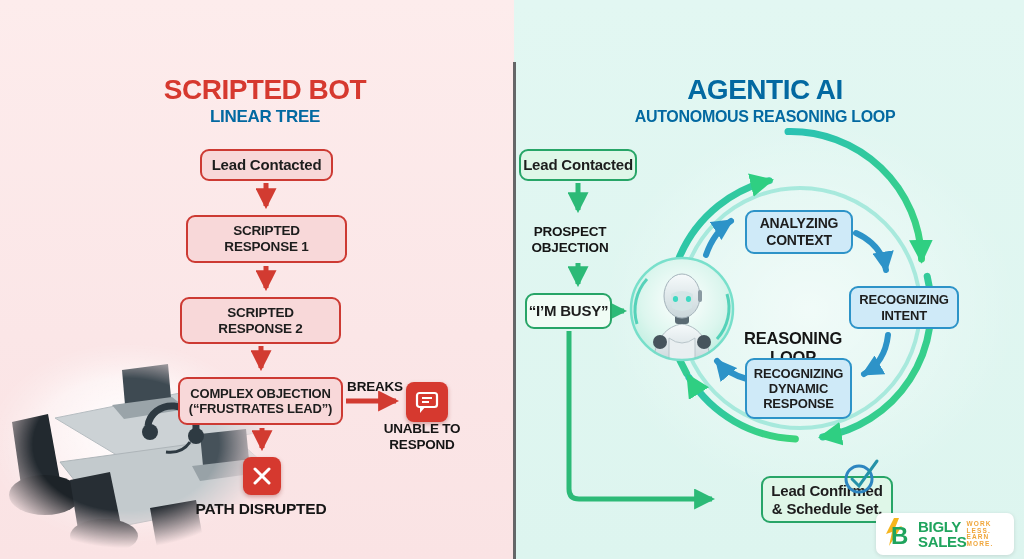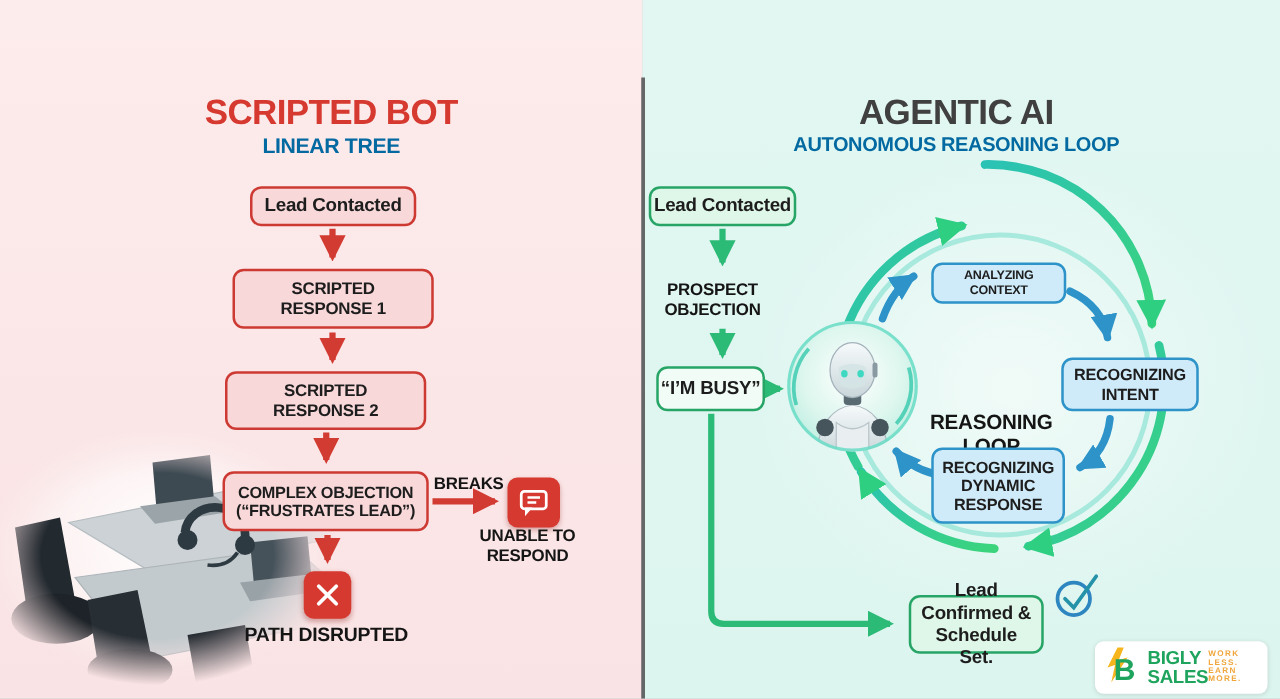--- a/index.html
+++ b/index.html
@@ -11,21 +11,21 @@
   .bg-right { position:absolute; left:514px; top:0; width:510px; height:559px;
               background:linear-gradient(180deg,#e2f7f2 0%,#ddf5ef 100%); }
   .bg-right-glow { position:absolute; left:600px; top:120px; width:420px; height:380px;
               background:radial-gradient(ellipse at 50% 50%, rgba(255,255,255,.55) 0%, rgba(255,255,255,0) 70%); }
   .divider { position:absolute; left:513px; top:62px; width:3px; height:497px;
              background:#4e4e50; opacity:.85; }
   .title { position:absolute; left:0; top:17px; width:1024px; text-align:center;
            font-size:27px; font-weight:800; color:#101010; letter-spacing:-0.6px; }
   .hdr { position:absolute; text-align:center; font-weight:800; letter-spacing:-0.5px; }
   .hdr-red   { color:#d6392f; font-size:28px; }
-  .hdr-green { color:#404040; font-size:28px; }
+  .hdr-green { color:#0369a1; font-size:28px; }
   .subhdr { position:absolute; text-align:center; font-weight:700; color:#0369a1;
             font-size:17px; letter-spacing:-0.3px; }
   .box { position:absolute; border-radius:9px; display:flex; align-items:center;
          justify-content:center; text-align:center; font-weight:700; color:#1d1d1d;
          line-height:1.18; letter-spacing:-0.2px; z-index:3; }
   .box-red   { background:#f8d8d9; border:2px solid #cd3a33; }
   .box-green { background:#dff7e8; border:2px solid #27a567; }
   .box-green-lt { background:#f0fcf5; border:2px solid #27a567; }
   .box-blue  { background:#cfeaf8; border:2px solid #2d93c8; }
   .lbl { position:absolute; text-align:center; font-weight:700; color:#151515;
@@ -199,25 +199,25 @@
         <ellipse cx="61.5" cy="45" rx="2.6" ry="3" fill="#3fd9c2"></ellipse>
         <rect x="71" y="36" width="4" height="12" rx="2" fill="#8a9aa2"></rect>
       </g>
       <circle cx="55" cy="55" r="51" fill="none" stroke="#69dcc6" stroke-width="2.5" opacity="0.85"></circle>
       <path d="M10,70 A47,47 0 0 1 20,25" stroke="#35c9ad" stroke-width="3" fill="none" opacity="0.8"></path>
       <path d="M100,40 A47,47 0 0 1 90,85" stroke="#35c9ad" stroke-width="3" fill="none" opacity="0.8"></path>
     </svg>
   </div>
 
   <div class="lbl" style="left:735px; top:288px; width:116px; font-size:16.5px;margin-top:41px;">REASONING LOOP</div>
-  <div class="box box-blue" style="left:745px; top:210px; width:108px; height:33px; font-size:10px; padding:0 10px;">ANALYZING CONTEXT</div>
+  <div class="box box-blue" style="left:745px; top:210px; width:108px; height:44px; font-size:14px; padding:0 10px;">ANALYZING CONTEXT</div>
   <div class="box box-blue" style="left:849px; top:286px; width:110px; height:43px; font-size:13px; padding:0 8px;">RECOGNIZING INTENT</div>
   <div class="box box-blue" style="left:745px; top:358px; width:107px; height:61px; font-size:13px; padding:0 14px;">RECOGNIZING DYNAMIC RESPONSE</div>
 
-  <div class="box box-green" style="left:727px; top:476px; width:108px; height:47px; font-size:15px; padding:0 6px;">Lead Confirmed &amp; Schedule Set.</div>
+  <div class="box box-green" style="left:761px; top:476px; width:132px; height:47px; font-size:15px; padding:0 6px;">Lead Confirmed &amp; Schedule Set.</div>
 
   <div class="check">
     <svg width="42" height="42" viewBox="0 0 42 42">
       <circle cx="19" cy="24" r="13" fill="none" stroke="#2d86c0" stroke-width="3"></circle>
       <path d="M12,24 L19,31 L37,6" fill="none" stroke="#2492a8" stroke-width="3" stroke-linecap="round"></path>
     </svg>
   </div>
 
   <div class="logo">
     <span>

